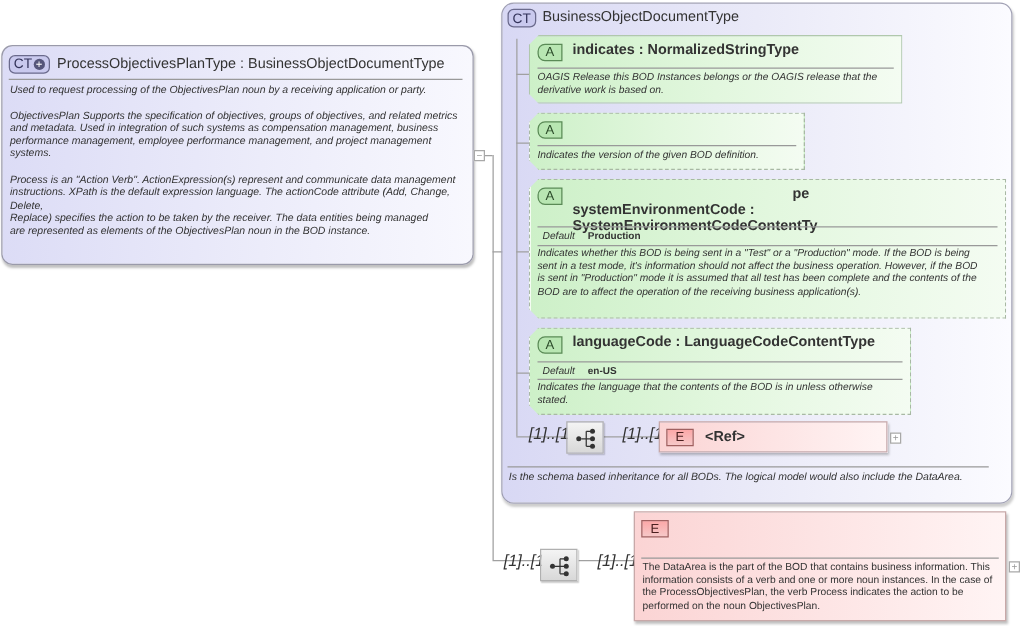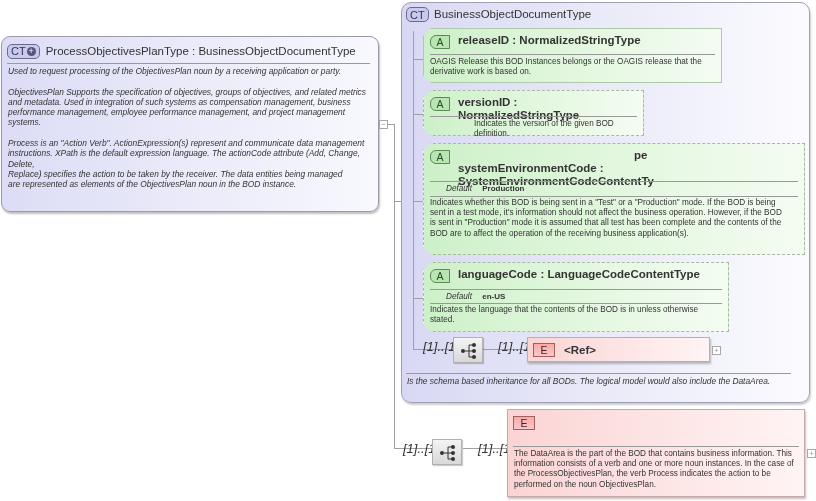--- a/index.html
+++ b/index.html
@@ -72,23 +72,23 @@
   .a-badge {
     flex: none;
     display: inline-flex; align-items: center; justify-content: center;
     width: 20px; height: 14px; border: 1px solid #5a8a56; border-radius: 6px 0 0 6px;
     background: #b8e6b2; font-size: 10.5px; color: #2a4a28; margin-right: 8px; margin-top: 1px;
   }
   .attr-name { font-size: 11.5px; font-weight: bold; color: #333; line-height: 13px; }
   .attr-sep { position: absolute; left: 6px; right: 6px; border-top: 1px solid #999; }
   .attr-doc {
     position: absolute; left: 6px; right: 14px;
-    font-size: 8.2px; line-height: 10.2px; color: #333;
-  }
-  .attr-default { position: absolute; left: 22px; font-size: 8.2px; color: #333; }
+    font-size: 8.2px; font-style: italic; line-height: 10.2px; color: #333;
+  }
+  .attr-default { position: absolute; left: 10px; font-size: 8.2px; color: #333; }
   .attr-default .lbl { font-style: italic; margin-right: 8px; }
   .attr-default .val { font-weight: bold; font-size: 8px; }
 
   
   .seq {
     position: absolute; width: 30px; height: 26px;
     background: linear-gradient(#f4f4f4, #d8d8d8);
     border: 1px solid #b0b0b0;
     box-shadow: 1px 1px 1px rgba(0,0,0,0.2);
   }
@@ -145,33 +145,32 @@
   <div class="abs hline" style="left:11px; top:56px; width:12px;"></div>
   <div class="abs hline" style="left:11px; top:111px; width:12px;"></div>
   <div class="abs hline" style="left:11px; top:198px; width:12px;"></div>
   <div class="abs hline" style="left:11px; top:295px; width:12px;"></div>
   <div class="abs hline" style="left:11px; top:346px; width:40px;"></div>
   <div class="abs hline" style="left:81px; top:346px; width:44px;"></div>
 
   <div class="attr" style="left:21px; top:25px; width:299px; height:55px; border:1px solid #b0c8ac;">
     <div class="attr-head">
       <span class="a-badge">A</span>
-      <span class="attr-name">releaseID : NormalizedStringType</span>
+      <span class="attr-name">indicates : NormalizedStringType</span>
     </div>
     <div class="attr-sep" style="top:25px;"></div>
     <div class="attr-doc" style="top:28px;">OAGIS Release this BOD Instances belongs or the OAGIS release that the derivative work is based on.</div>
   </div>
 
   <div class="attr" style="left:21px; top:87px; width:221px; height:46px; border:1px dashed #a8b8a4;">
     <div class="attr-head">
       <span class="a-badge">A</span>
-      <span class="attr-name">versionID : NormalizedStringType</span>
     </div>
     <div class="attr-sep" style="top:25px;"></div>
-    <div class="attr-doc" style="top:28px;margin-left:44px;">Indicates the version of the given BOD definition.</div>
+    <div class="attr-doc" style="top:28px;">Indicates the version of the given BOD definition.</div>
   </div>
 
   <div class="attr" style="left:21px; top:140px; width:382px; height:112px; border:1px dashed #a8b8a4;">
     <div class="attr-head">
       <span class="a-badge">A</span>
       <span style="display:flex; flex-direction:column; align-items:flex-start;">
         <span class="attr-name" style="padding-left:176px;">pe</span>
         <span class="attr-name">systemEnvironmentCode : SystemEnvironmentCodeContentTy</span>
       </span>
     </div>

